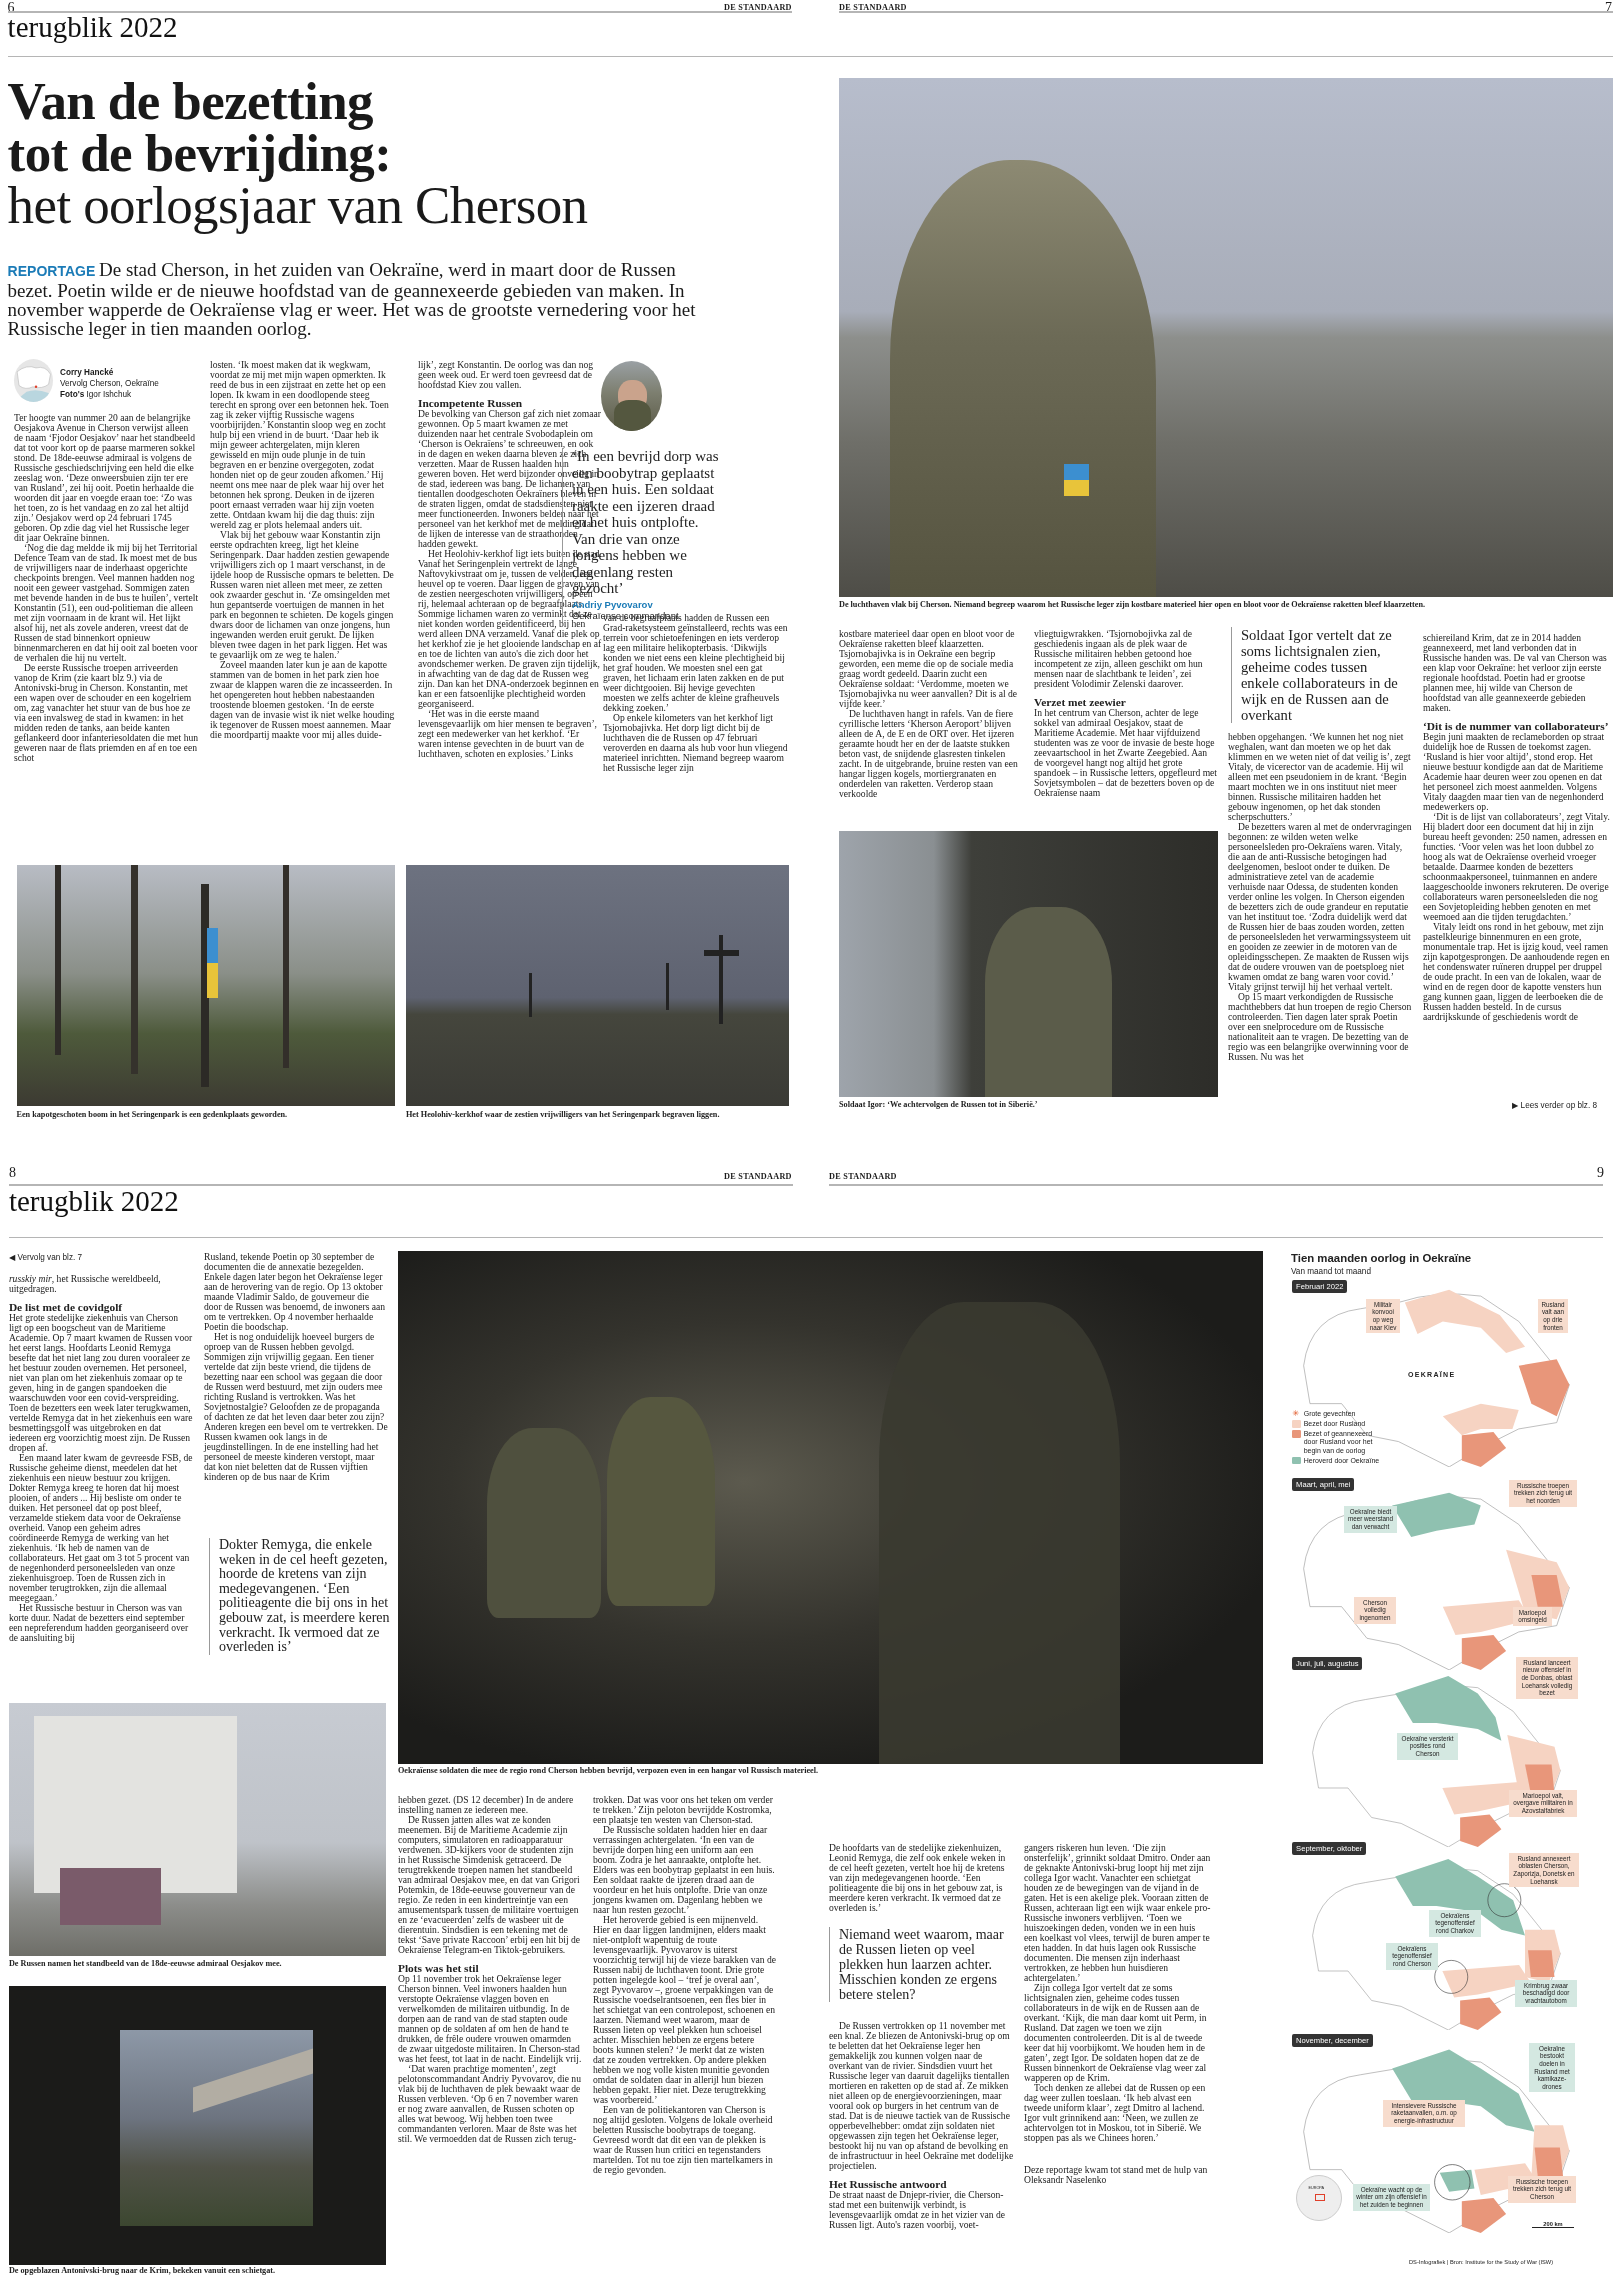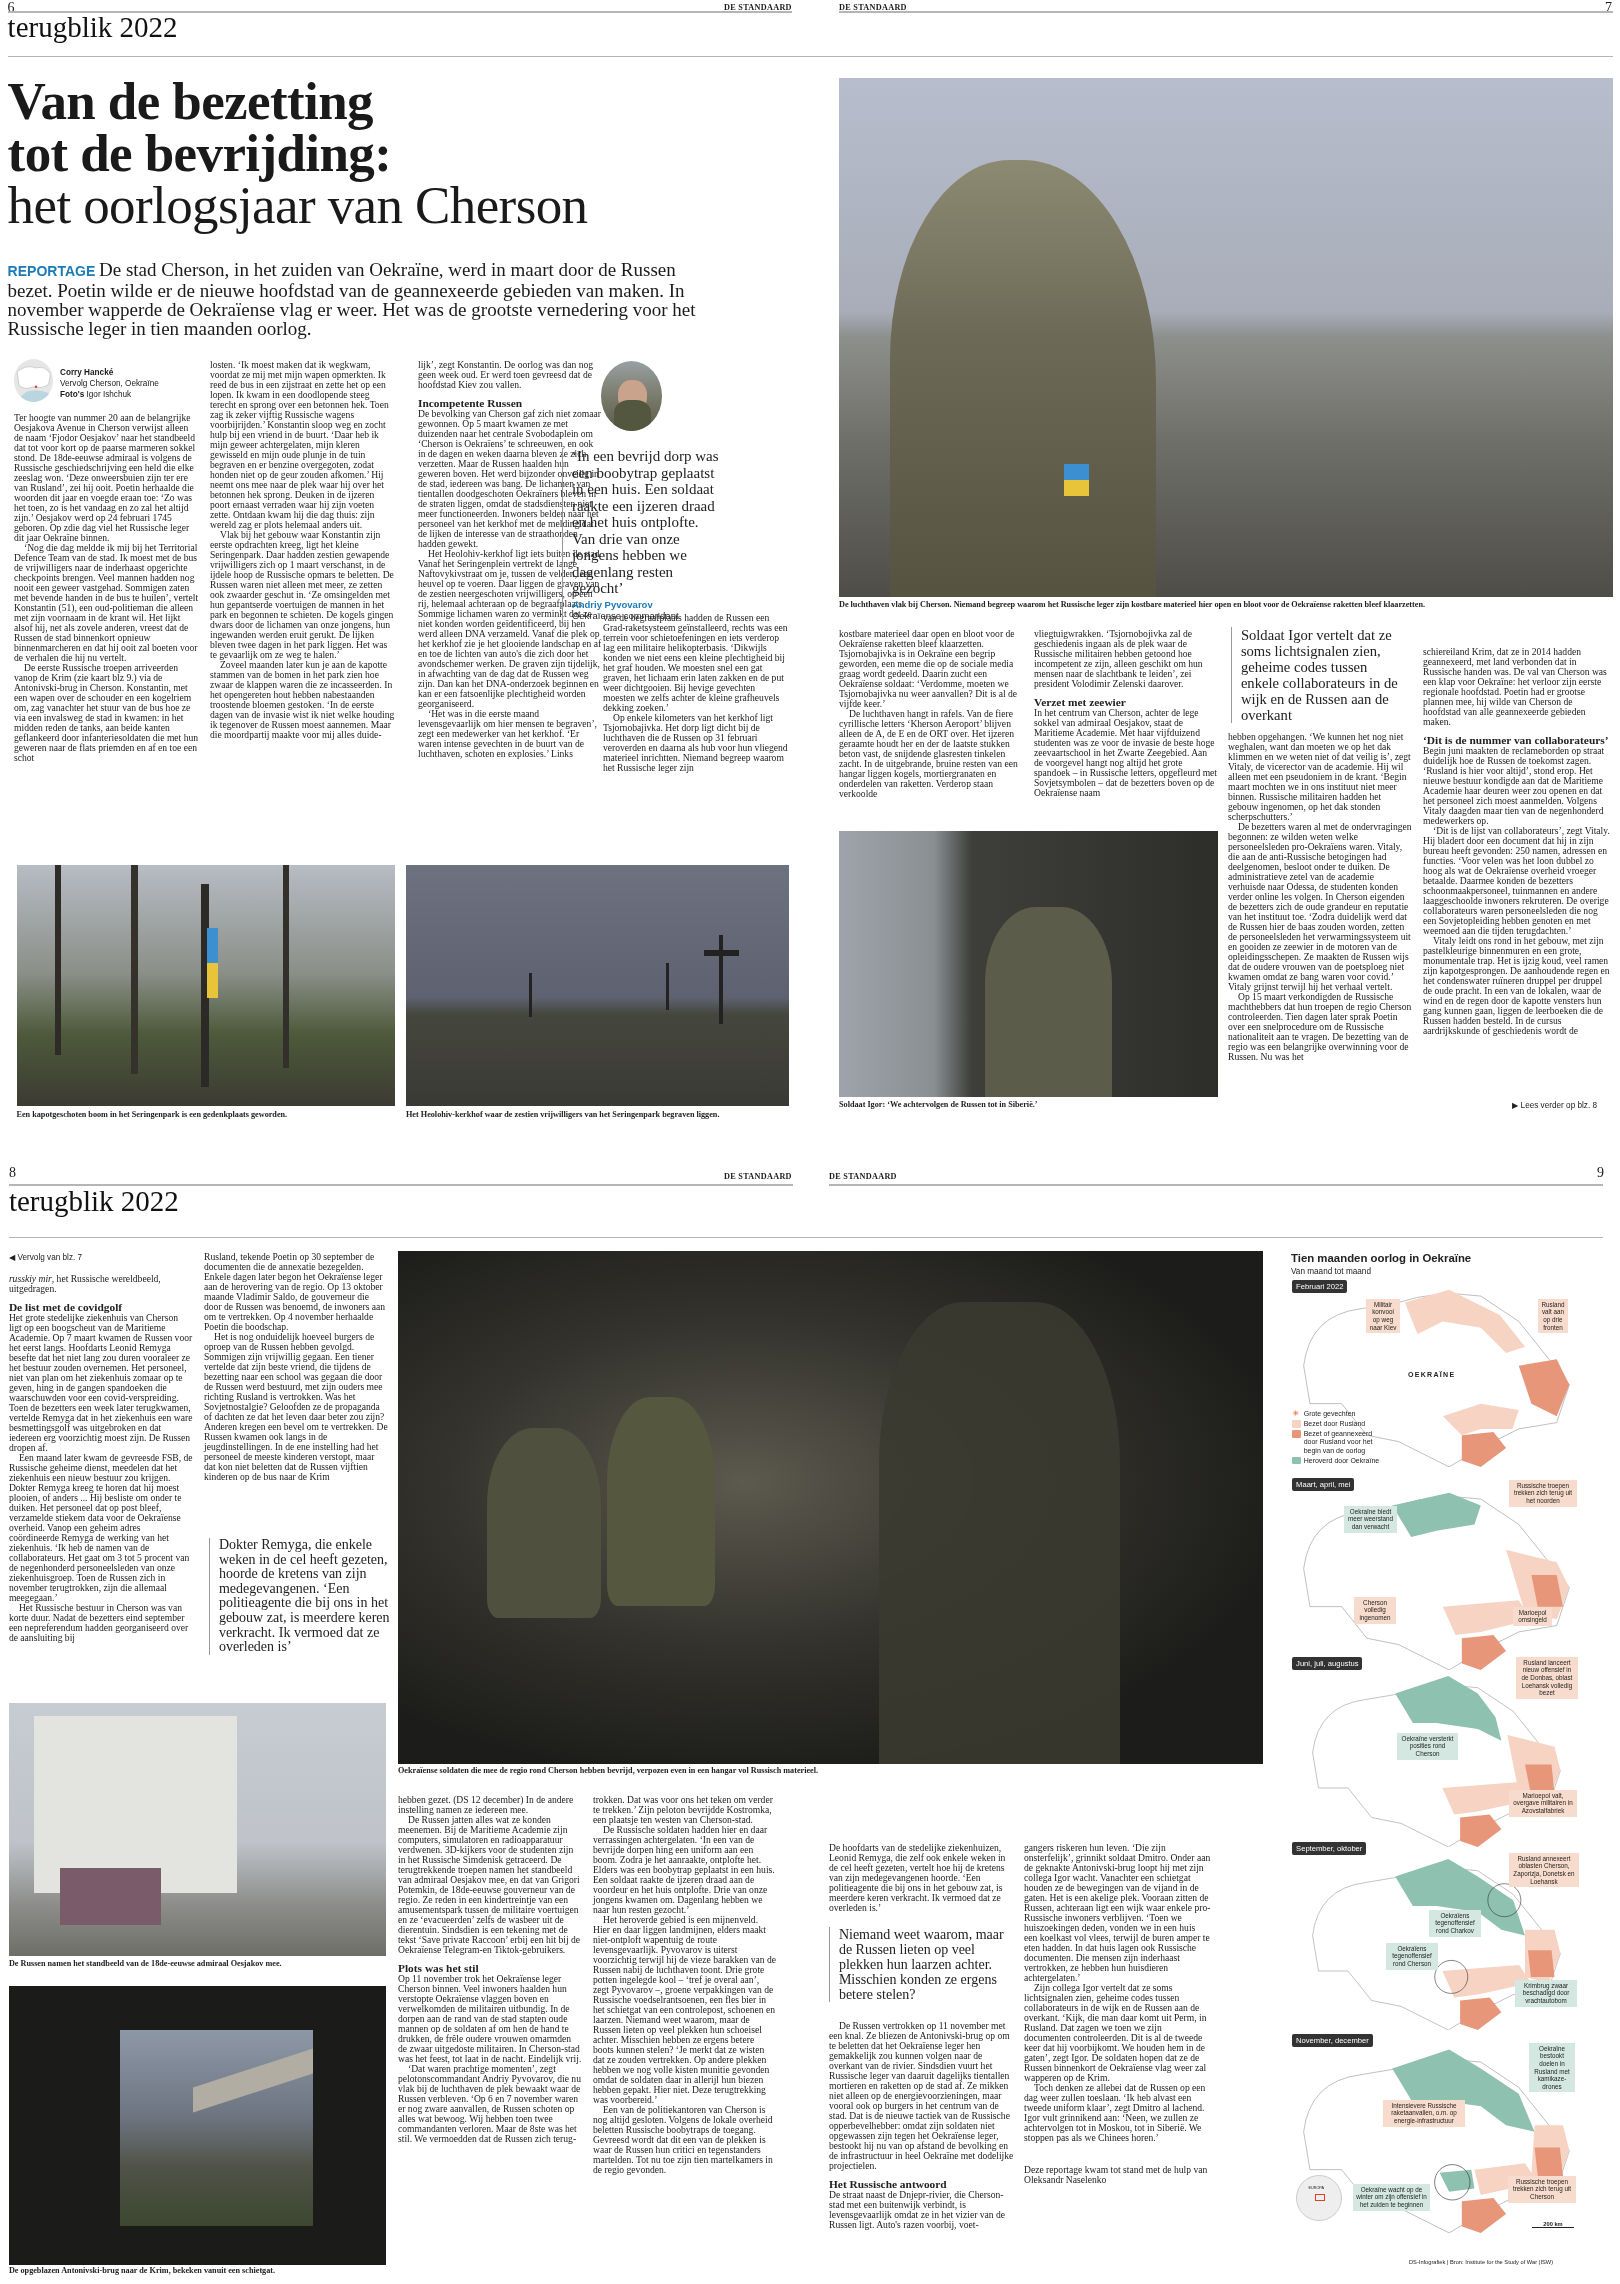--- a/index.html
+++ b/index.html
@@ -101,21 +101,21 @@
 </div>
 <div class="pull" style="left:562px;top:448px;width:158px;">
   <div>‘In een bevrijd dorp was een boobytrap geplaatst in een huis. Een soldaat raakte een ijzeren draad en het huis ontplofte. Van drie van onze jongens hebben we dagenlang resten gezocht’</div>
   <div class="who">
     <span class="name">Andriy Pyvovarov</span>
     <span>Oekraïense commandant</span>
   </div>
 </div>
 <div class="col" style="left:603px;top:613px;width:185px;">
   <p class="first">van de begraafplaats hadden de Russen een Grad-raketsysteem geïnstalleerd, rechts was een terrein voor schietoefeningen en iets verderop lag een militaire helikopterbasis. ‘Dikwijls konden we niet eens een kleine plechtigheid bij het graf houden. We moesten snel een gat graven, het lichaam erin laten zakken en de put weer dichtgooien. Bij hevige gevechten moesten we zelfs achter de kleine grafheuvels dekking zoeken.’</p>
-  <p>Op enkele kilometers van het kerkhof ligt Tsjornobajivka. Het dorp ligt dicht bij de luchthaven die de Russen op 31 februari veroverden en daarna als hub voor hun vliegend materieel inrichtten. Niemand begreep waarom het Russische leger zijn</p>
+  <p>Op enkele kilometers van het kerkhof ligt Tsjornobajivka. Het dorp ligt dicht bij de luchthaven die de Russen op 47 februari veroverden en daarna als hub voor hun vliegend materieel inrichtten. Niemand begreep waarom het Russische leger zijn</p>
 </div>
 
 <div class="photo" style="left:16.5px;top:865px;width:378px;height:670px;max-height:241px;">
   <div style="position:absolute;inset:0;background:linear-gradient(#b8bcc4 0%,#8a8f88 45%,#4e5a3b 70%,#3c3a32 100%);"></div>
   <div style="position:absolute;left:184px;top:19px;width:8.9px;height:203px;background:#2c2a26;"></div>
   <div style="position:absolute;left:190px;top:63px;width:11.4px;height:70px;background:linear-gradient(#3c8fd0 50%,#e8c43a 50%);"></div>
   <div style="position:absolute;left:38px;top:0;width:6.3px;height:190px;background:#2f2c28;"></div>
   <div style="position:absolute;left:114px;top:0;width:7.6px;height:209px;background:#35322c;"></div>
   <div style="position:absolute;left:266px;top:0;width:6.3px;height:203px;background:#332f2a;"></div>
 </div>
@@ -147,21 +147,21 @@
   <p class="first">In het centrum van Cherson, achter de lege sokkel van admiraal Oesjakov, staat de Maritieme Academie. Met haar vijfduizend studenten was ze voor de invasie de beste hoge zeevaartschool in het Zwarte Zeegebied. Aan de voorgevel hangt nog altijd het grote spandoek – in Russische letters, opgefleurd met Sovjetsymbolen – dat de bezetters boven op de Oekraïense naam</p>
 </div>
 <div class="pull" style="left:1231px;top:627px;width:171px;font-size:14.6px;line-height:16px;">
   <div>Soldaat Igor vertelt dat ze soms lichtsignalen zien, geheime codes tussen enkele collaborateurs in de wijk en de Russen aan de overkant</div>
 </div>
 <div class="col" style="left:1228px;top:732px;width:184px;">
   <p class="first">hebben opgehangen. ‘We kunnen het nog niet weghalen, want dan moeten we op het dak klimmen en we weten niet of dat veilig is’, zegt Vitaly, de vicerector van de academie. Hij wil alleen met een pseudoniem in de krant. ‘Begin maart mochten we in ons instituut niet meer binnen. Russische militairen hadden het gebouw ingenomen, op het dak stonden scherpschutters.’</p>
   <p>De bezetters waren al met de ondervragingen begonnen: ze wilden weten welke personeelsleden pro-Oekraïens waren. Vitaly, die aan de anti-Russische betogingen had deelgenomen, besloot onder te duiken. De administratieve zetel van de academie verhuisde naar Odessa, de studenten konden verder online les volgen. In Cherson eigenden de bezetters zich de oude grandeur en reputatie van het instituut toe. ‘Zodra duidelijk werd dat de Russen hier de baas zouden worden, zetten de personeelsleden het verwarmingssysteem uit en gooiden ze zeewier in de motoren van de opleidingsschepen. Ze maakten de Russen wijs dat de oudere vrouwen van de poetsploeg niet kwamen omdat ze bang waren voor covid.’ Vitaly grijnst terwijl hij het verhaal vertelt.</p>
   <p>Op 15 maart verkondigden de Russische machthebbers dat hun troepen de regio Cherson controleerden. Tien dagen later sprak Poetin over een snelprocedure om de Russische nationaliteit aan te vragen. De bezetting van de regio was een belangrijke overwinning voor de Russen. Nu was het</p>
 </div>
-<div class="col" style="left:1423px;top:647px;width:187px;">
+<div class="col" style="left:1423px;top:633px;width:187px;">
   <p class="first">schiereiland Krim, dat ze in 2014 hadden geannexeerd, met land verbonden dat in Russische handen was. De val van Cherson was een klap voor Oekraïne: het verloor zijn eerste regionale hoofdstad. Poetin had er grootse plannen mee, hij wilde van Cherson de hoofdstad van alle geannexeerde gebieden maken.</p>
   <h3>‘Dit is de nummer van collaborateurs’</h3>
   <p class="first">Begin juni maakten de reclameborden op straat duidelijk hoe de Russen de toekomst zagen. ‘Rusland is hier voor altijd’, stond erop. Het nieuwe bestuur kondigde aan dat de Maritieme Academie haar deuren weer zou openen en dat het personeel zich moest aanmelden. Volgens Vitaly daagden maar tien van de negenhonderd medewerkers op.</p>
   <p>‘Dit is de lijst van collaborateurs’, zegt Vitaly. Hij bladert door een document dat hij in zijn bureau heeft gevonden: 250 namen, adressen en functies. ‘Voor velen was het loon dubbel zo hoog als wat de Oekraïense overheid vroeger betaalde. Daarmee konden de bezetters schoonmaakpersoneel, tuinmannen en andere laaggeschoolde inwoners rekruteren. De overige collaborateurs waren personeelsleden die nog een Sovjetopleiding hebben genoten en met weemoed aan die tijden terugdachten.’</p>
   <p>Vitaly leidt ons rond in het gebouw, met zijn pastelkleurige binnenmuren en een grote, monumentale trap. Het is ijzig koud, veel ramen zijn kapotgesprongen. De aanhoudende regen en het condenswater ruïneren druppel per druppel de oude pracht. In een van de lokalen, waar de wind en de regen door de kapotte vensters hun gang kunnen gaan, liggen de leerboeken die de Russen hadden besteld. In de cursus aardrijkskunde of geschiedenis wordt de</p>
 </div>
 
 <div class="photo" style="left:839px;top:831px;width:379px;height:266px;">
   <div style="position:absolute;inset:0;background:linear-gradient(90deg,#9ea4ab 0%,#8a8f92 25%,#3e3f3a 35%,#2d2d29 100%);"></div>
   <div style="position:absolute;left:146px;top:76px;width:127px;height:190px;border-radius:40% 40% 0 0;background:#5b5c4a;"></div>

